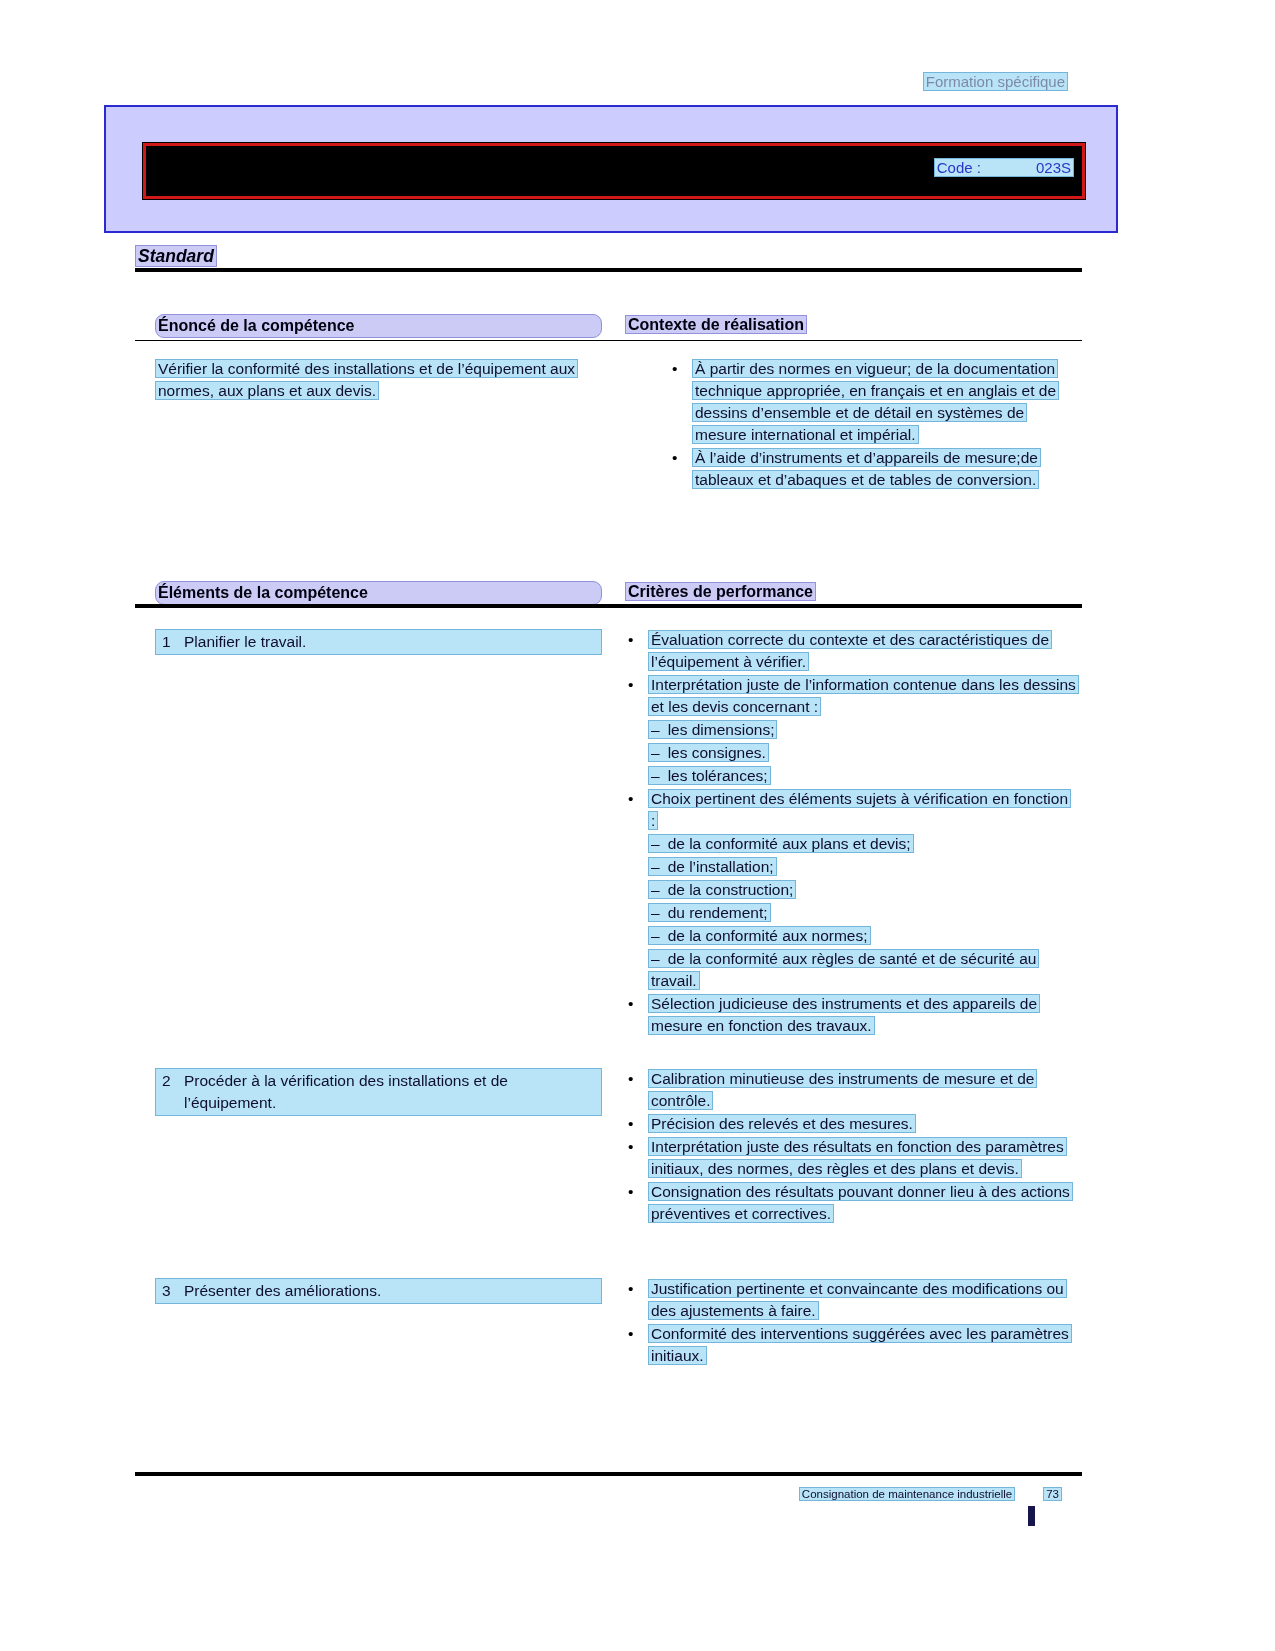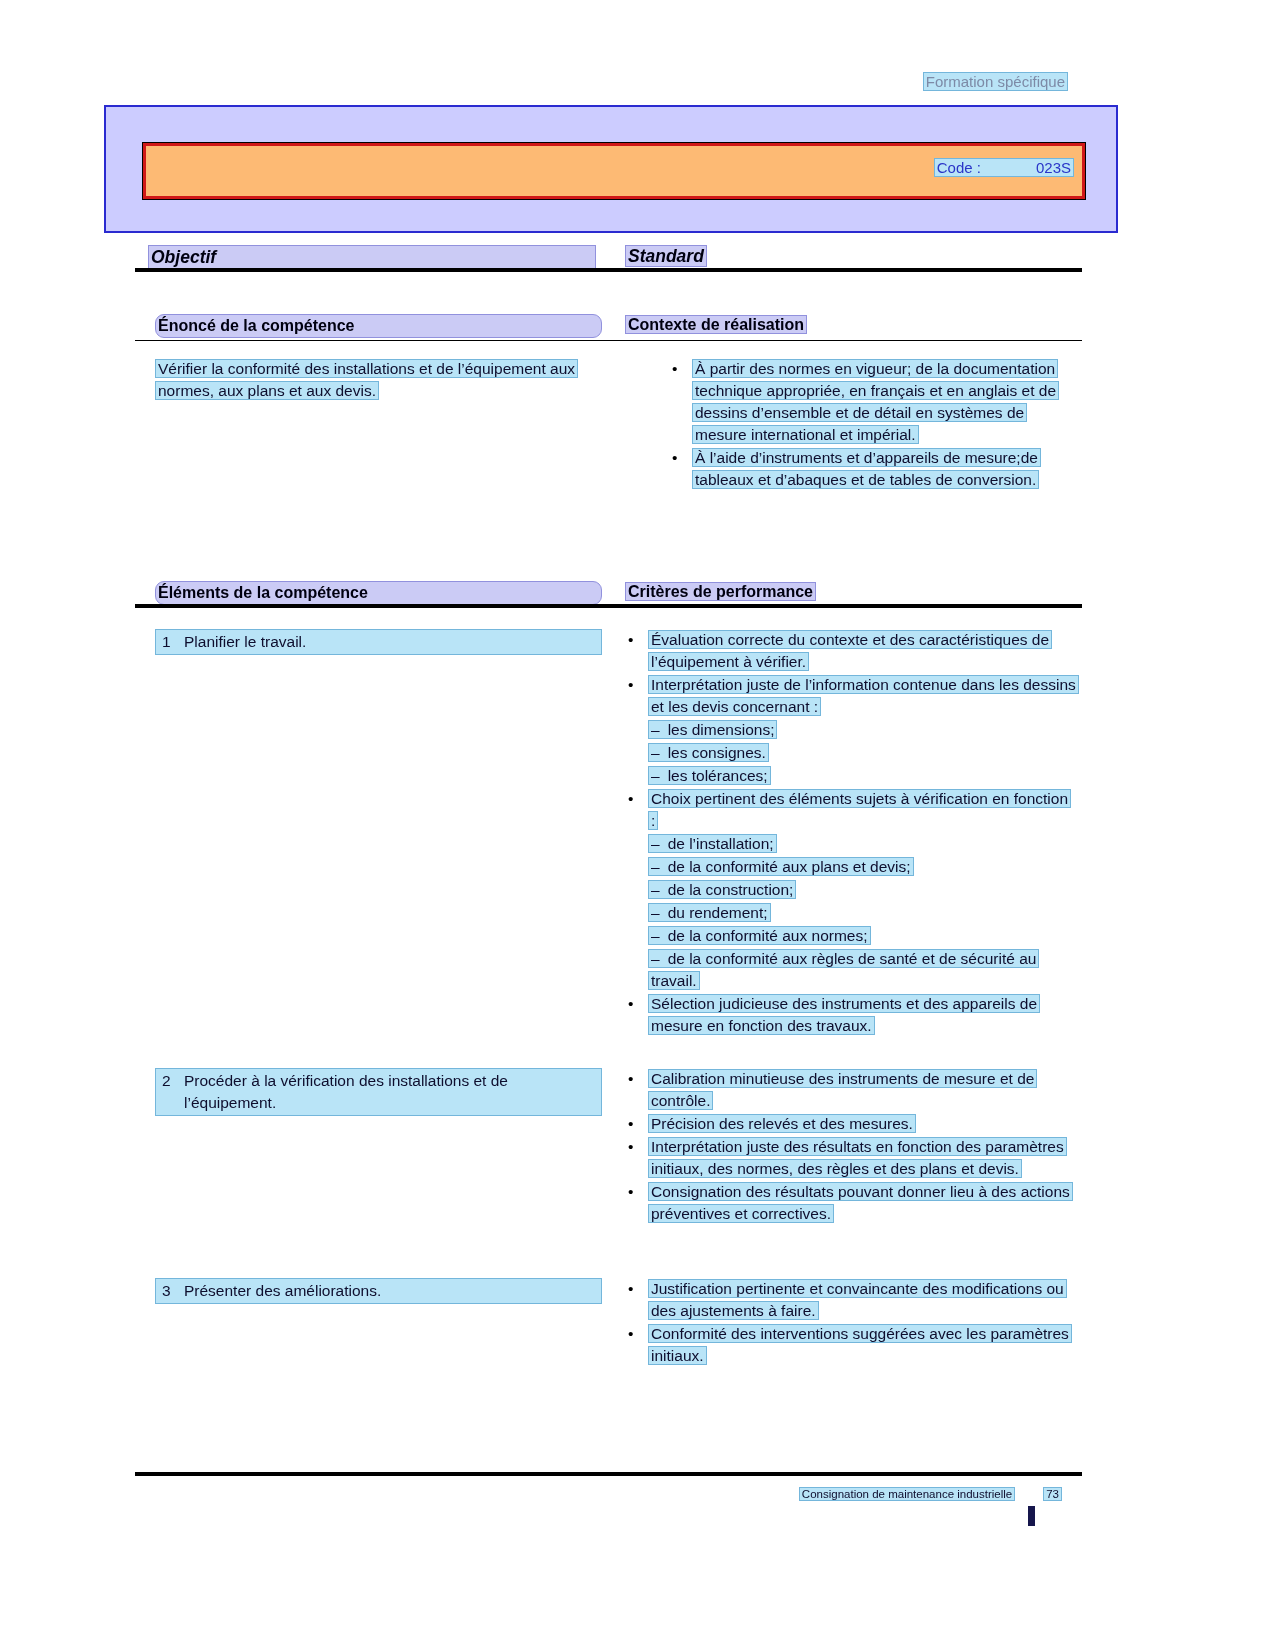--- a/index.html
+++ b/index.html
@@ -12,21 +12,21 @@
       box-decoration-break:clone;-webkit-box-decoration-break:clone;}
   .lav{background:#cbcbf5;border-color:#9191dd;}
 
   
   .tag{position:absolute;top:71px;right:207px;font-size:15px;color:#7d8aa6;}
 
   
   .title-box{position:absolute;top:105px;left:104px;width:1014px;height:128px;
              background:#ccccff;border:2px solid #2a2ad0;box-sizing:border-box;}
   .title-inner{position:absolute;top:36px;left:37px;width:936px;height:50px;
-               background:#fdba74;border:3px solid #d01818;box-shadow:0 0 0 1px #000;}
+               background:#000000;border:3px solid #d01818;box-shadow:0 0 0 1px #000;}
   .code-line{position:absolute;top:11px;right:8px;color:#2a35c8;font-size:15px;}
   .code-gap{display:inline-block;width:55px;}
 
   
   .rule{position:absolute;left:135px;width:947px;background:#000;}
   .rule.t1{top:268px;height:4px;}
   .rule.thin{top:340px;height:1px;}
   .rule.t2{top:604px;height:4px;}
   .rule.bottom{top:1472px;height:4px;}
 
@@ -79,23 +79,20 @@
 
   <div class="title-box">
     <div class="title-inner">
       <div class="code-line">
         <span class="hl"><span>Code :</span><span class="code-gap"></span><span>023S</span></span>
       </div>
     </div>
   </div>
 
   <div class="grow hrow1">
-    <div class="c1">
-      <span class="hl lav head-ital objbar">Objectif</span>
-    </div>
     <div class="c2">
       <span class="hl lav head-ital">Standard</span>
     </div>
   </div>
   <div class="rule t1"></div>
 
   <div class="grow hrow2">
     <div class="c1">
       <span class="hl lav sect-head leftbar">Énoncé de la compétence</span>
     </div>
@@ -154,24 +151,24 @@
         <span class="hl"><span class="dash">–</span><span>les consignes.</span></span>
       </div>
       <div class="sub">
         <span class="hl"><span class="dash">–</span><span>les tolérances;</span></span>
       </div>
       <div class="crit">
         <span class="bdot">•</span>
         <span class="hl">Choix pertinent des éléments sujets à vérification en fonction :</span>
       </div>
       <div class="sub">
+        <span class="hl"><span class="dash">–</span><span>de la conformité aux plans et devis;</span></span>
+      </div>
+      <div class="sub">
         <span class="hl"><span class="dash">–</span><span>de l’installation;</span></span>
-      </div>
-      <div class="sub">
-        <span class="hl"><span class="dash">–</span><span>de la conformité aux plans et devis;</span></span>
       </div>
       <div class="sub">
         <span class="hl"><span class="dash">–</span><span>de la construction;</span></span>
       </div>
       <div class="sub">
         <span class="hl"><span class="dash">–</span><span>du rendement;</span></span>
       </div>
       <div class="sub">
         <span class="hl"><span class="dash">–</span><span>de la conformité aux normes;</span></span>
       </div>

